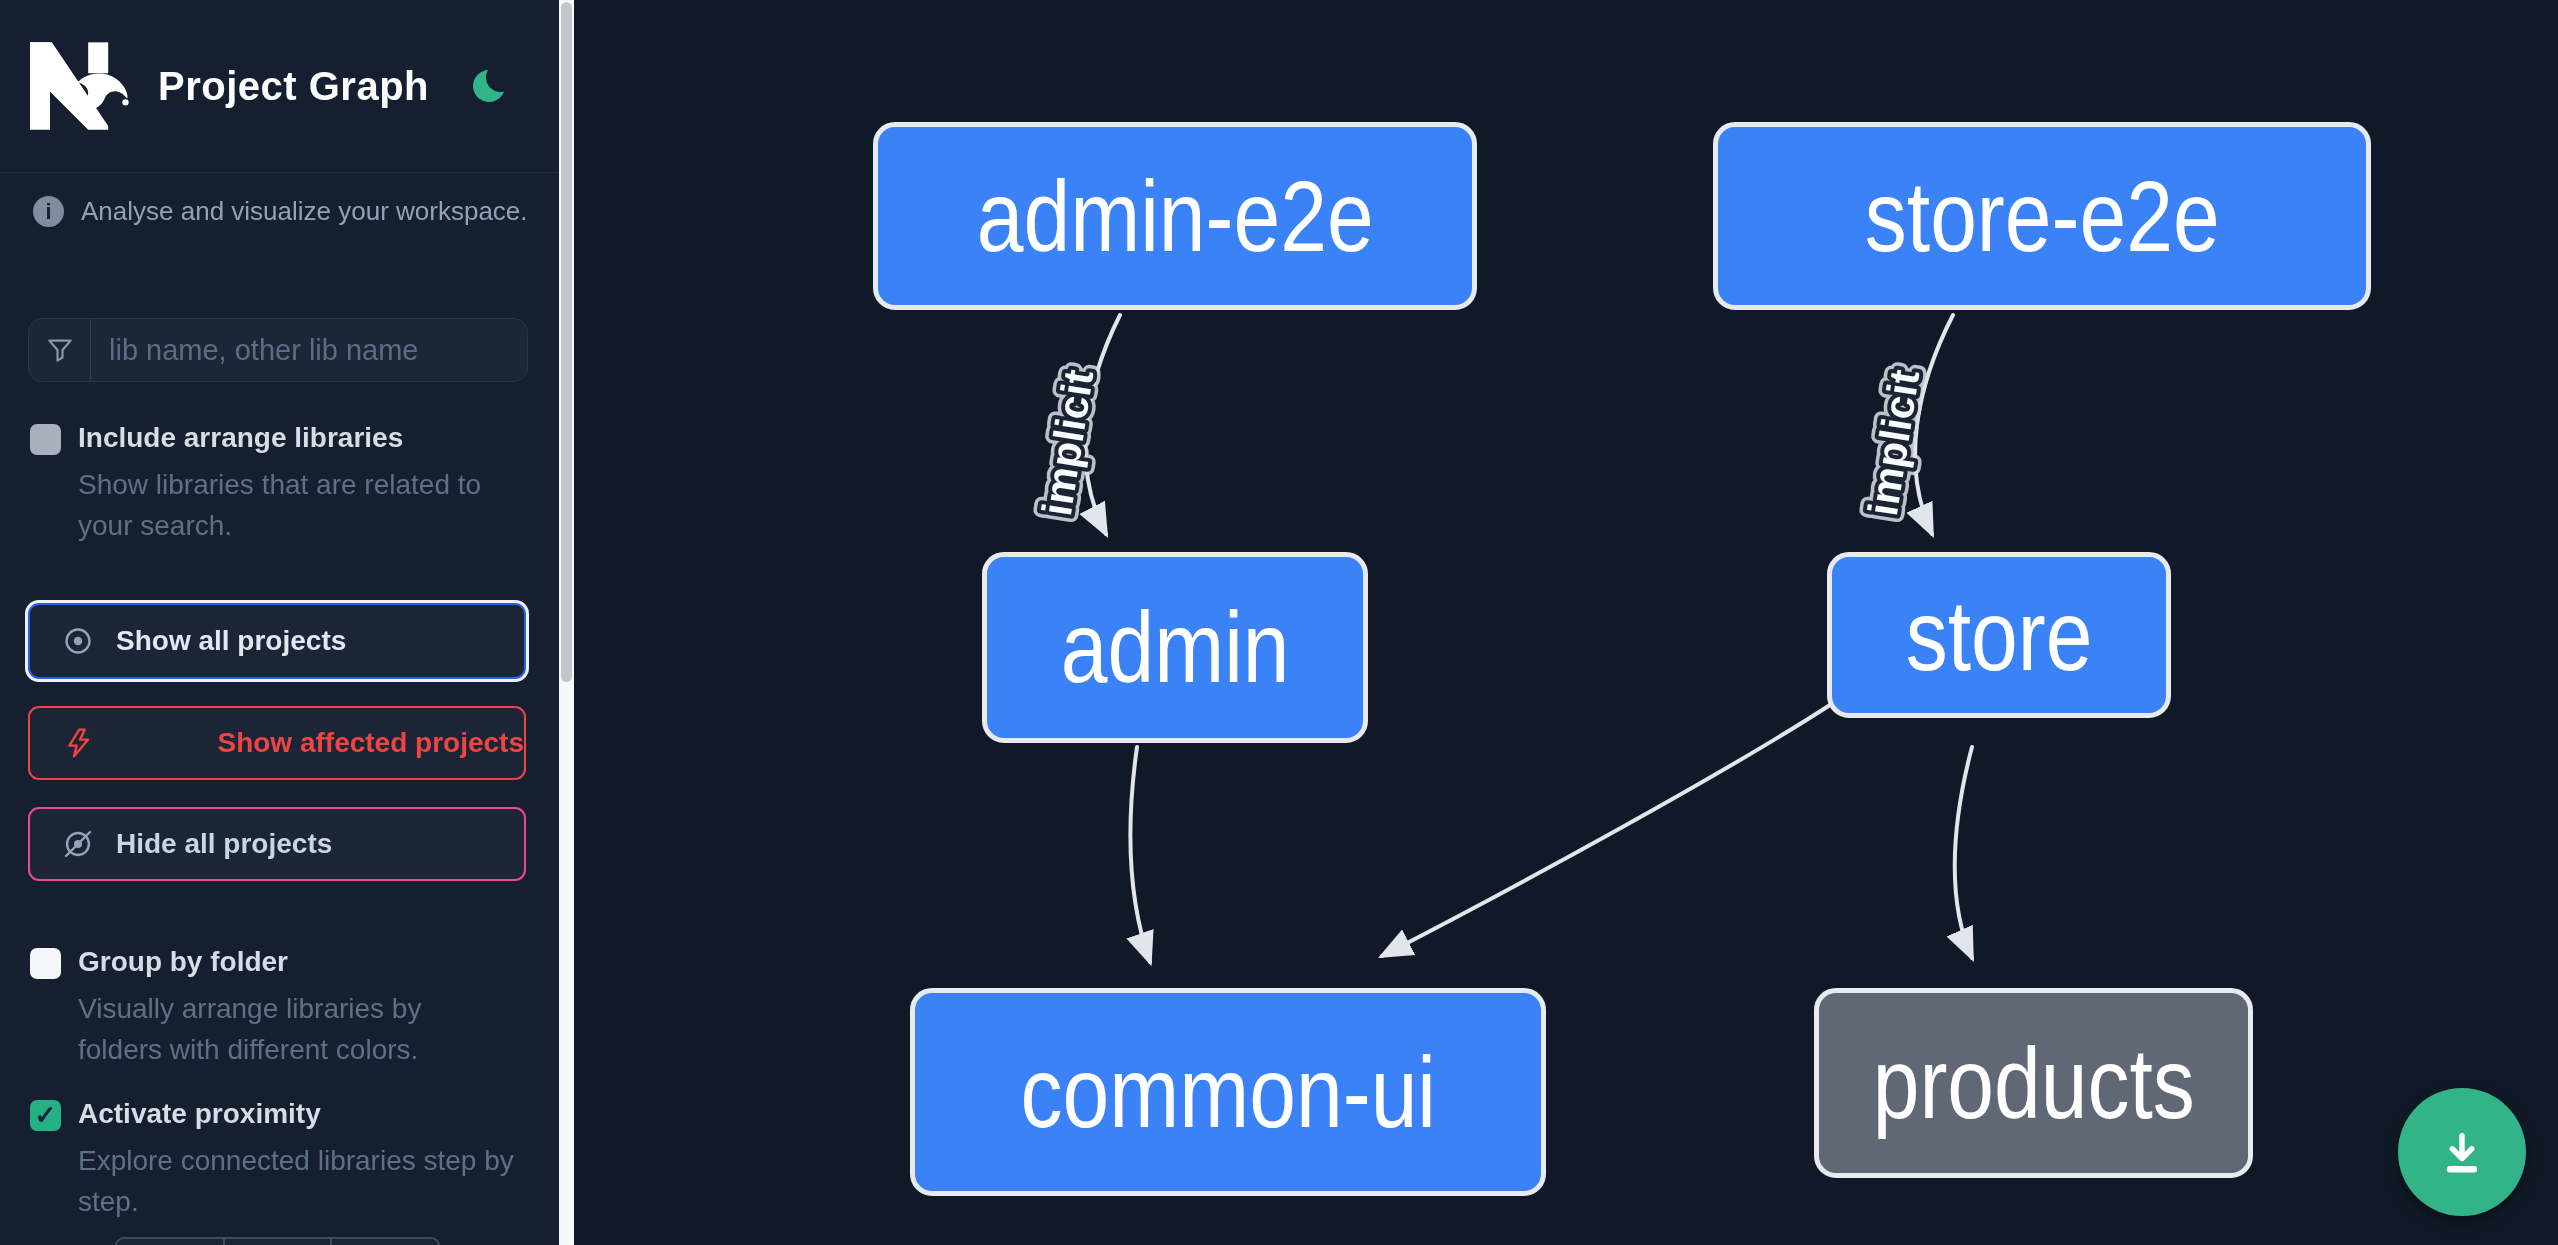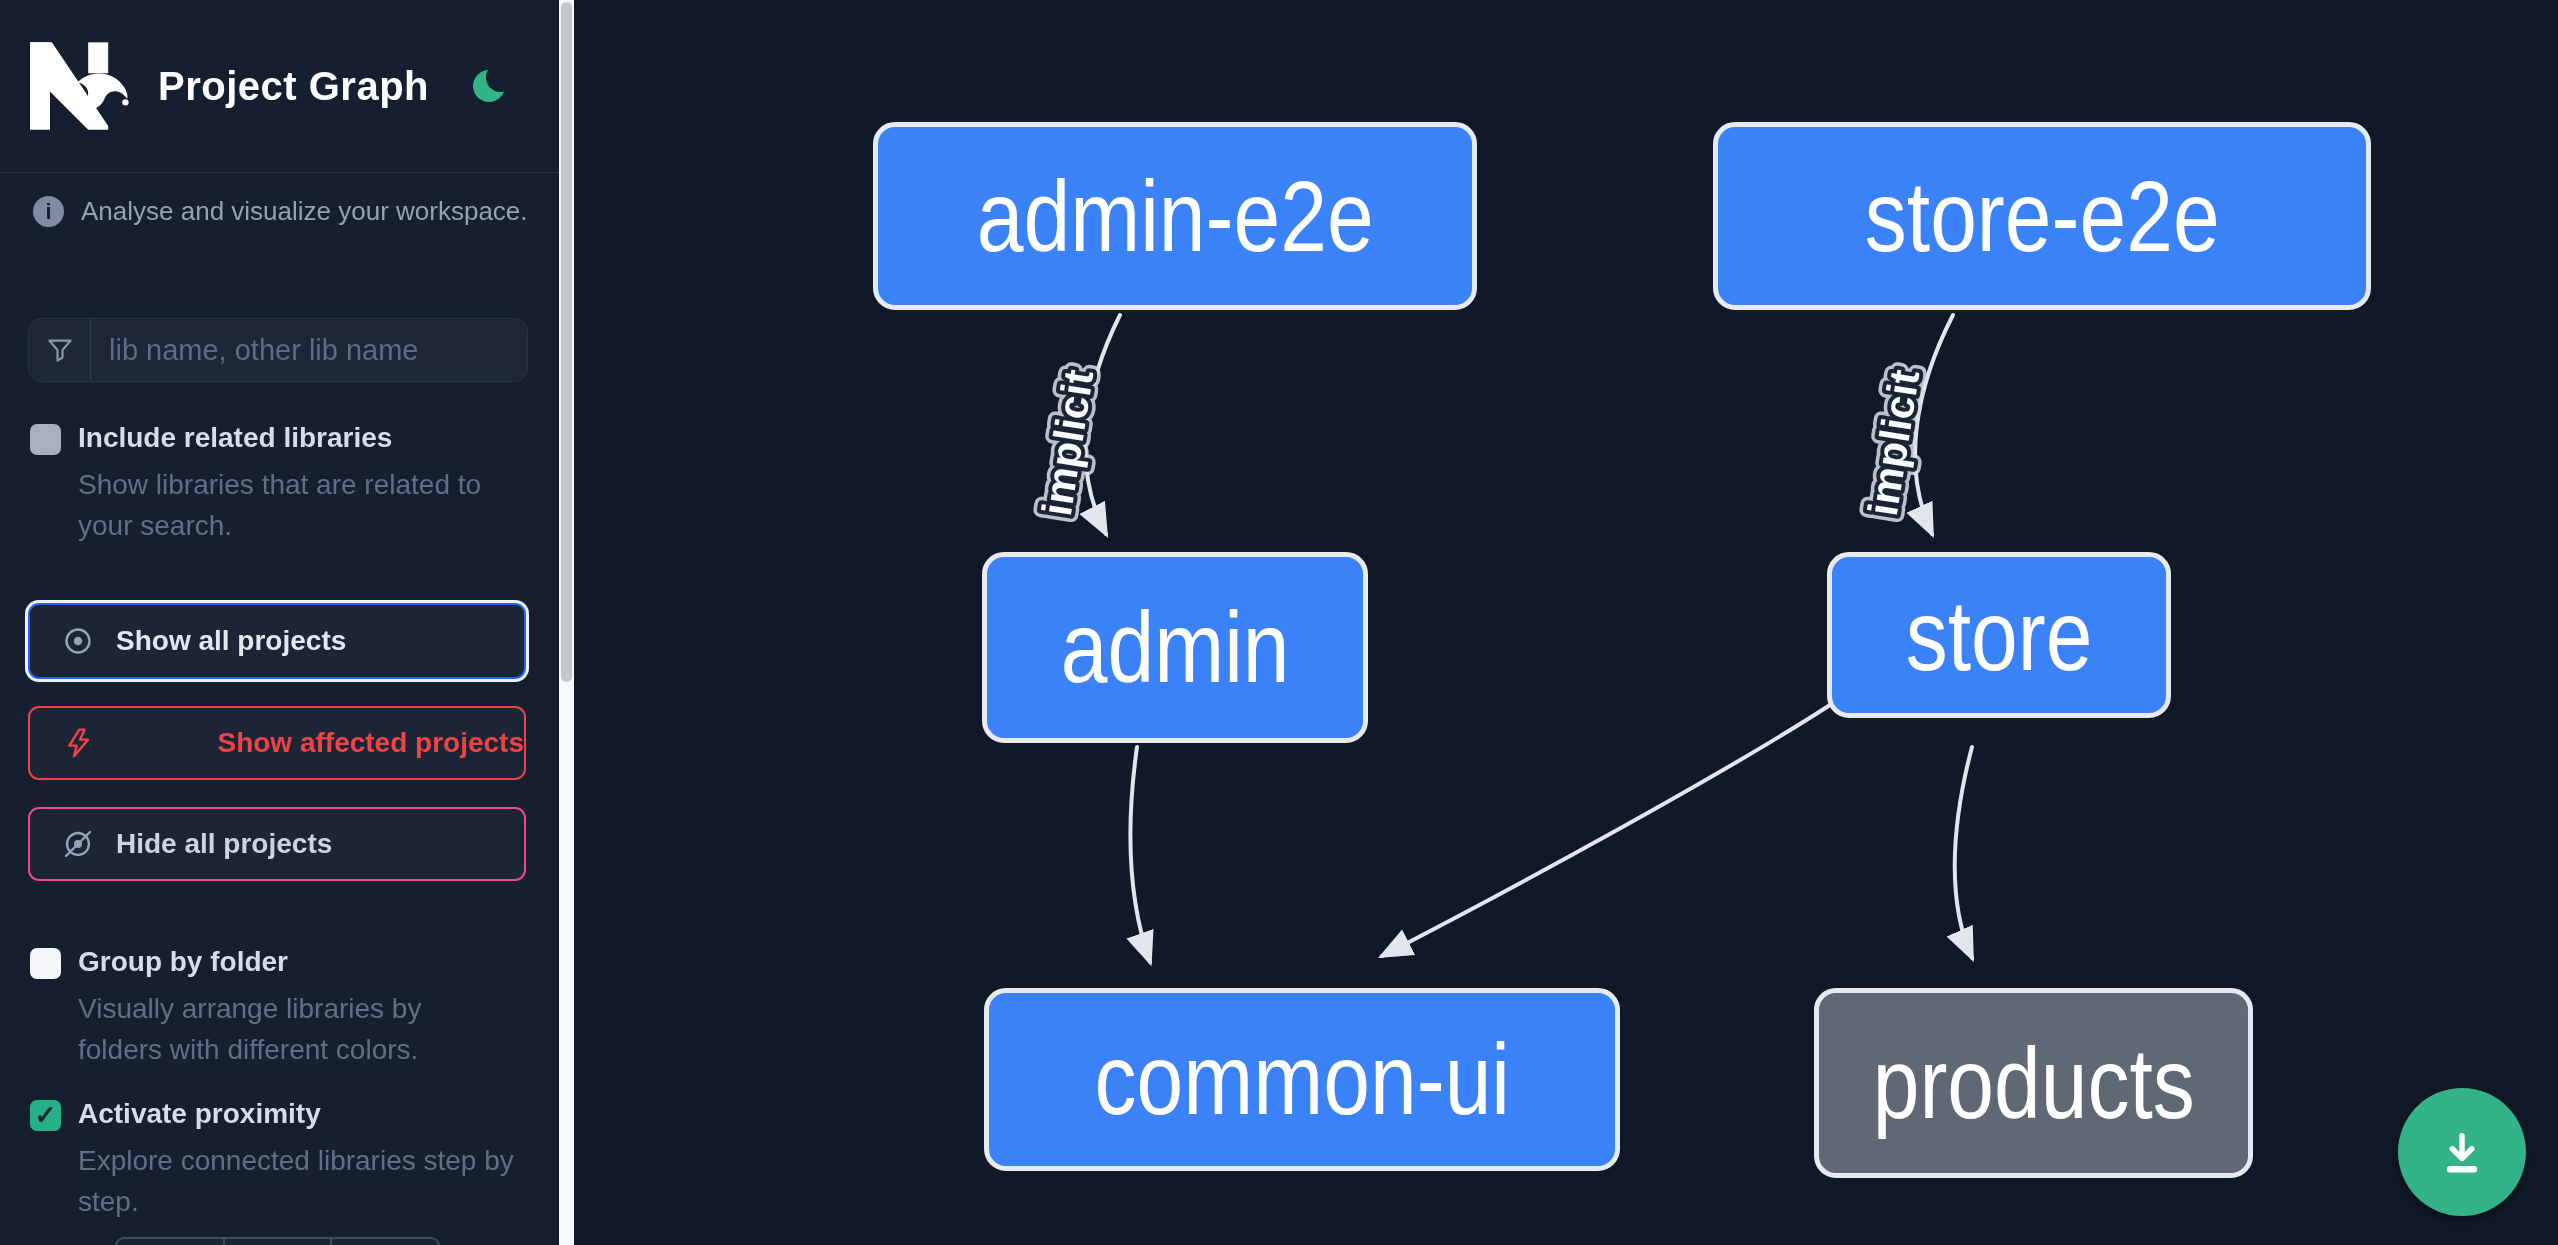--- a/index.html
+++ b/index.html
@@ -112,21 +112,21 @@
   </div>
   <div class="node affected" style="left:1713px;top:122px;width:658px;height:188px;">
     <span class="nlbl">store-e2e</span>
   </div>
   <div class="node affected" style="left:982px;top:552px;width:386px;height:191px;">
     <span class="nlbl">admin</span>
   </div>
   <div class="node affected" style="left:1827px;top:552px;width:344px;height:166px;">
     <span class="nlbl">store</span>
   </div>
-  <div class="node affected" style="left:984px;top:988px;width:636px;height:183px;justify-content:center;">
+  <div class="node affected" style="left:910px;top:988px;width:636px;height:208px;justify-content:center;">
     <span class="nlbl">common-ui</span>
   </div>
   <div class="node normal" style="left:1814px;top:988px;width:439px;height:190px;">
     <span class="nlbl">products</span>
   </div>
 
   <div id="fab">
     <svg width="52" height="52" viewBox="0 0 48 48" fill="none" stroke="#ffffff" stroke-width="5" stroke-linecap="round" stroke-linejoin="round">
       <path d="M24 9 V29"></path>
       <path d="M15 21 L24 30 L33 21"></path>
@@ -160,21 +160,21 @@
       <div id="search-icon-cell">
         <svg width="30" height="30" viewBox="0 0 24 24" fill="none" stroke="#8b98ab" stroke-width="1.7" stroke-linejoin="round" stroke-linecap="round">
           <path d="M3.5 4.5 h17 l-6.5 7.5 v6 l-4 2.5 v-8.5 z"></path>
         </svg>
       </div>
       <input id="search-input" type="text" placeholder="lib name, other lib name" style="">
     </div>
 
     <div class="opt" style="top:424px;">
       <div class="cb unchecked-a"></div>
-      <div class="opt-label">Include related libraries</div>
+      <div class="opt-label">Include arrange libraries</div>
       <div class="opt-desc" style="width:455px;">Show libraries that are related to your search.</div>
     </div>
 
     <div id="btn-show-all" class="action-btn">
       <svg class="a-icon" viewBox="0 0 24 24" fill="none" stroke="#94a3b8" stroke-width="1.8">
         <circle cx="12" cy="12" r="8.6"></circle>
         <circle cx="12" cy="12" r="3.2" fill="#94a3b8" stroke="none"></circle>
       </svg>
       <span class="a-label">Show all projects</span>
     </div>

